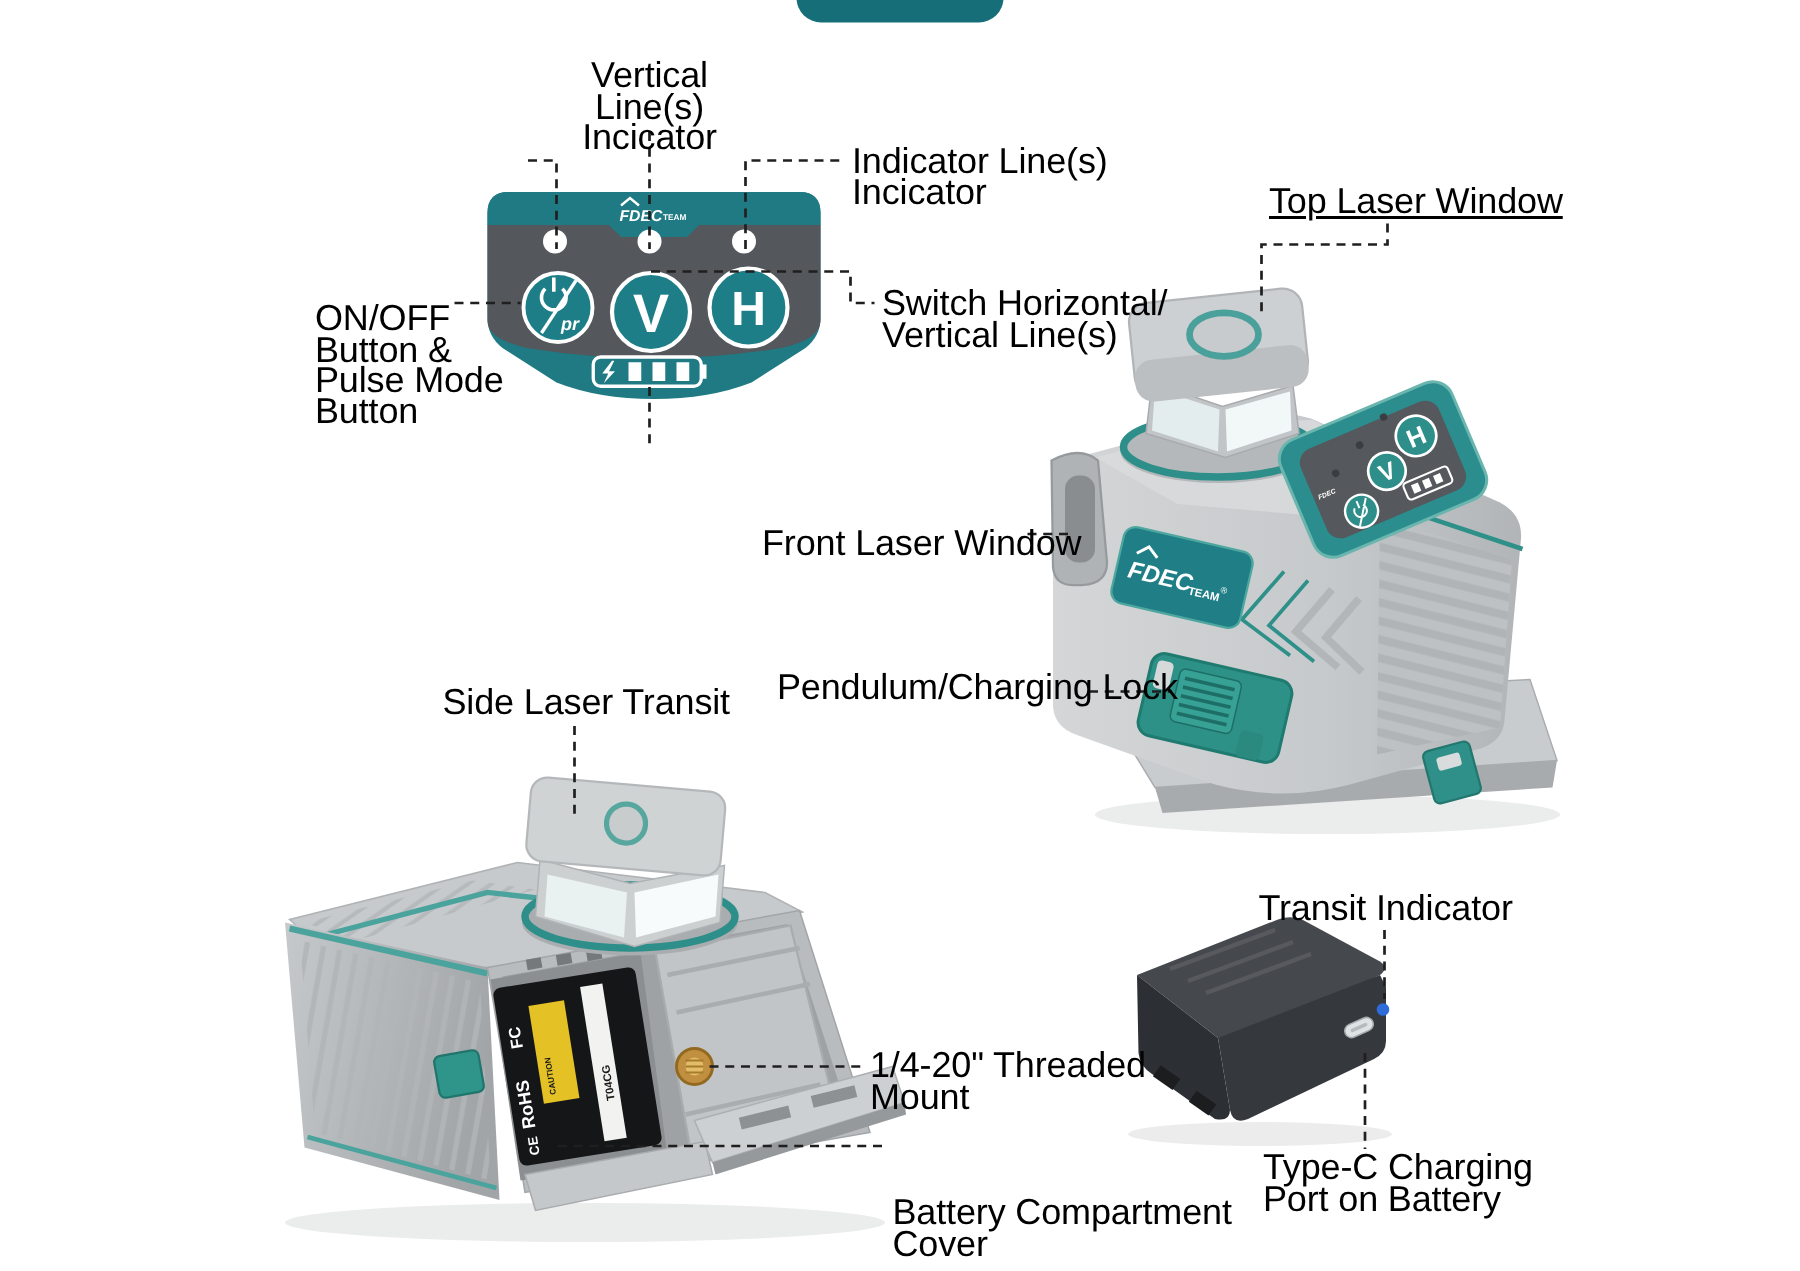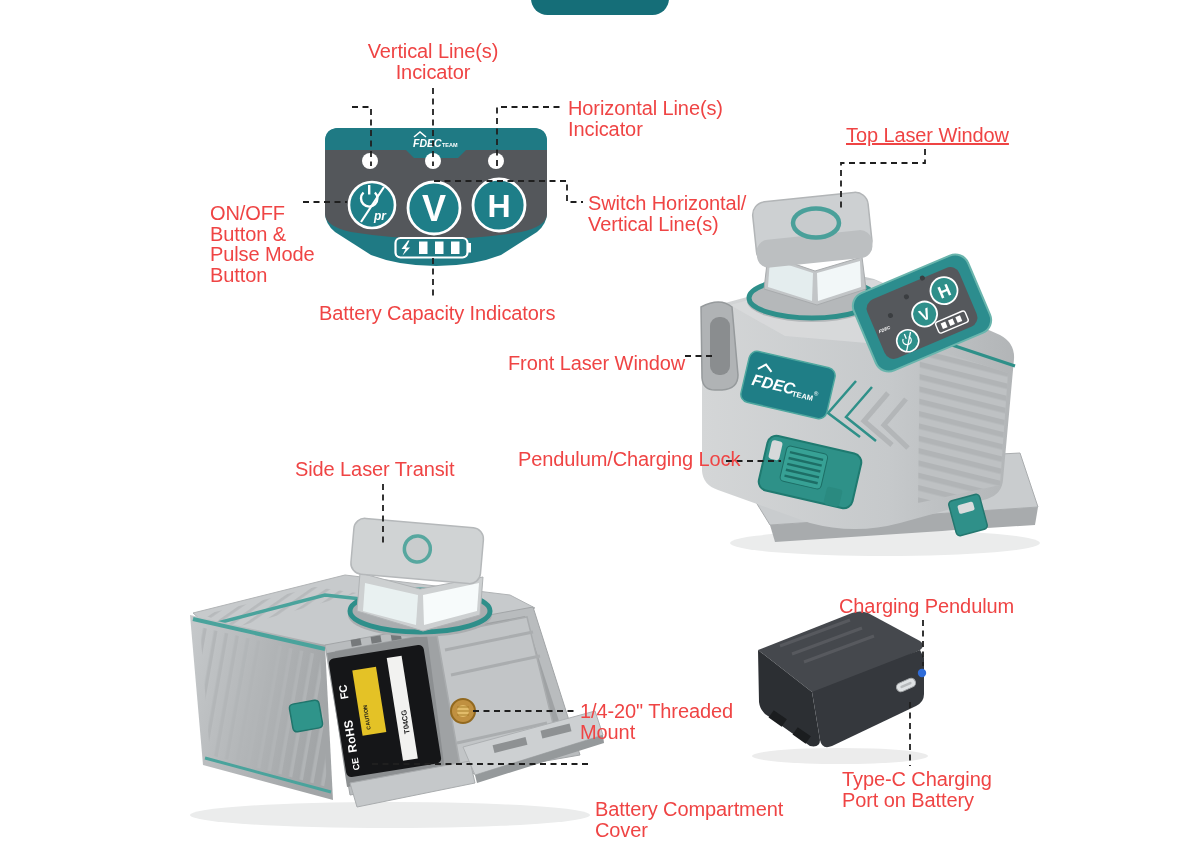--- a/index.html
+++ b/index.html
@@ -1,18 +1,18 @@
 <!DOCTYPE html>
 <html><head>
 <meta charset="utf-8">
 <style>
   html,body{margin:0;padding:0;background:#fff;}
   .canvas{position:relative;width:1200px;height:847px;background:#ffffff;overflow:hidden;
           font-family:"Liberation Sans",sans-serif;}
-  .lbl{position:absolute;font-size:20px;line-height:20.5px;color:#ef4444;
+  .lbl{position:absolute;font-size:24px;line-height:20.5px;color:#000000;
        white-space:pre-line;letter-spacing:-0.1px;z-index:40;}
   .lbl.center{text-align:center;}
   .pill{position:absolute;left:531px;top:-18px;width:138px;height:33px;border-radius:17px;
         background:#156e78;z-index:10;}
   svg.layer{position:absolute;overflow:visible;}
   #connectors{left:0;top:0;z-index:30;pointer-events:none;}
   #panel-svg{left:325px;top:128px;z-index:20;}
   #device1{left:670px;top:185px;z-index:5;}
   #device2{left:175px;top:515px;z-index:5;}
   #battery{left:740px;top:598px;z-index:5;}
@@ -295,45 +295,44 @@
       <path d="M372,764 H590"></path>
       <path d="M923,620 V666"></path>
       <path d="M910,702 V766"></path>
     </g>
   </svg>
 
   <div class="lbl center" style="left:355px;top:41px;width:156px;">Vertical Line(s)
 Incicator</div>
 
 
-  <div class="lbl" style="left:568px;top:98px;">Horizontal Line(s)
+  <div class="lbl" style="left:568px;top:98px;">Indicator Line(s)
 Incicator</div>
 
   <div class="lbl" style="left:210px;top:193px;margin-top:10px;">ON/OFF
 Button &amp;
 Pulse Mode
 Button</div>
 
   <div class="lbl" style="left:588px;top:193px;">Switch Horizontal/
 Vertical Line(s)</div>
 
-  <div class="lbl" style="left:319px;top:303px;">Battery Capacity Indicators</div>
 
   <div class="lbl" style="left:846px;top:125px;text-decoration:underline;">Top Laser Window</div>
 
   <div class="lbl" style="left:508px;top:353px;">Front Laser Window</div>
 
   <div class="lbl" style="left:518px;top:449px;">Pendulum/Charging Lock</div>
 
   <div class="lbl" style="left:295px;top:459px;">Side Laser Transit</div>
 
   <div class="lbl" style="left:580px;top:701px;">1/4-20" Threaded
 Mount</div>
 
   <div class="lbl" style="left:595px;top:755px;margin-top:44px;">Battery Compartment
 Cover</div>
 
-  <div class="lbl" style="left:839px;top:596px;">Charging Pendulum</div>
+  <div class="lbl" style="left:839px;top:596px;">Transit Indicator</div>
 
   <div class="lbl" style="left:842px;top:769px;">Type-C Charging
 Port on Battery</div>
 
 </div>
 
 </body></html>

